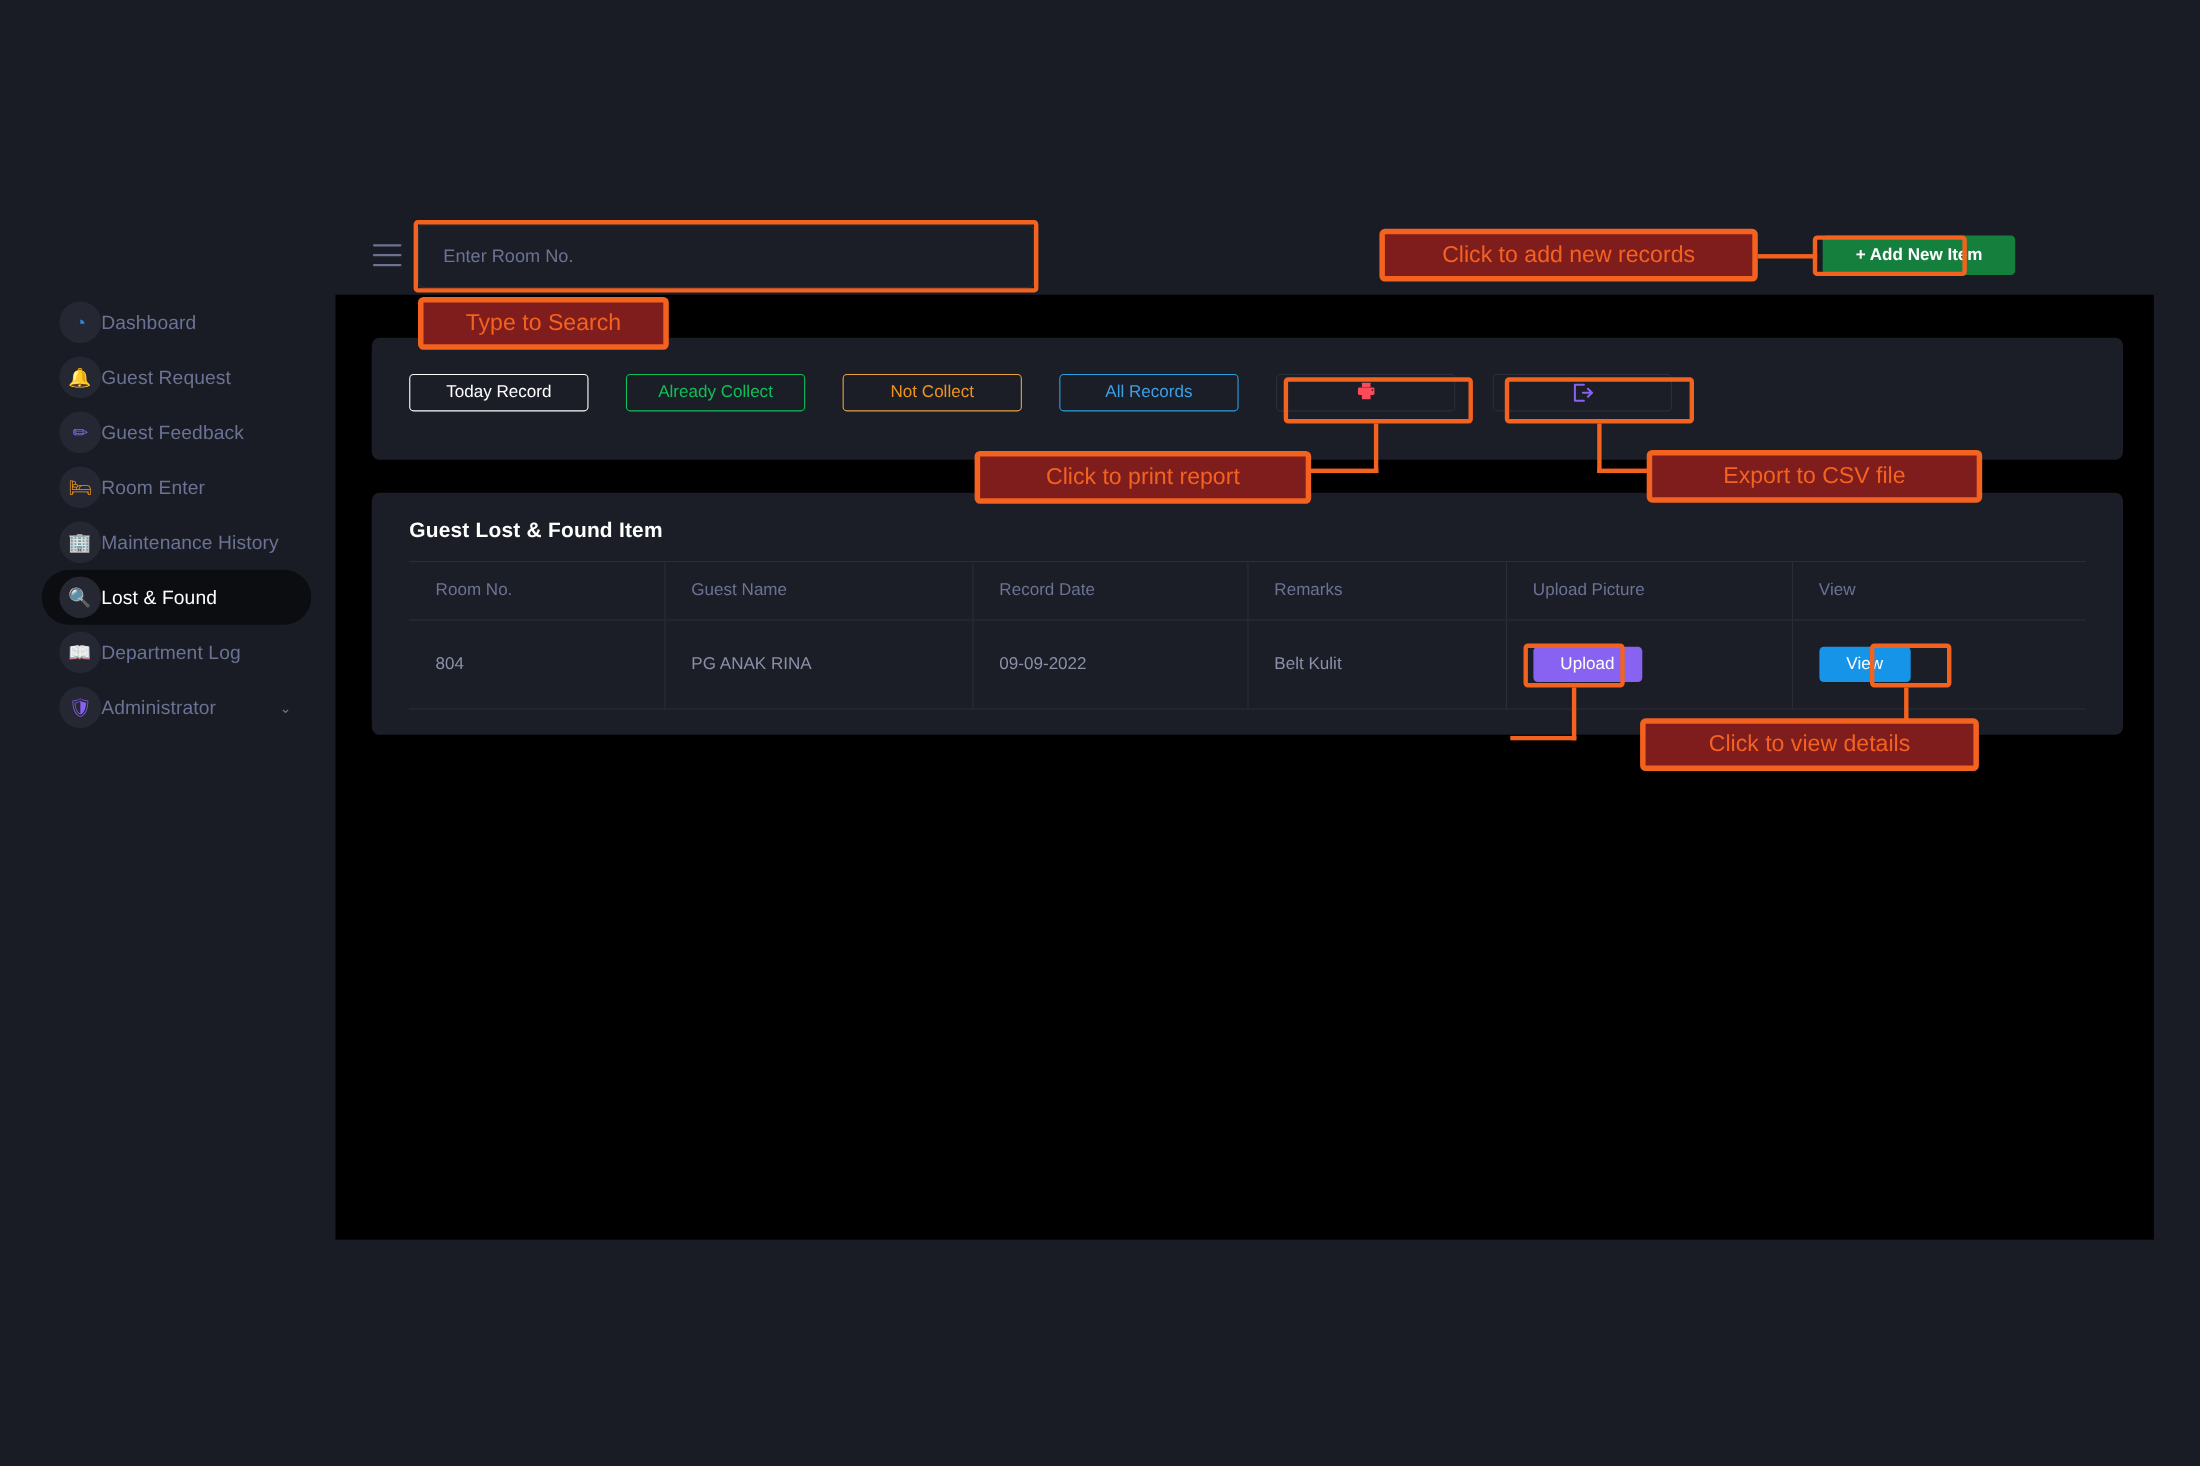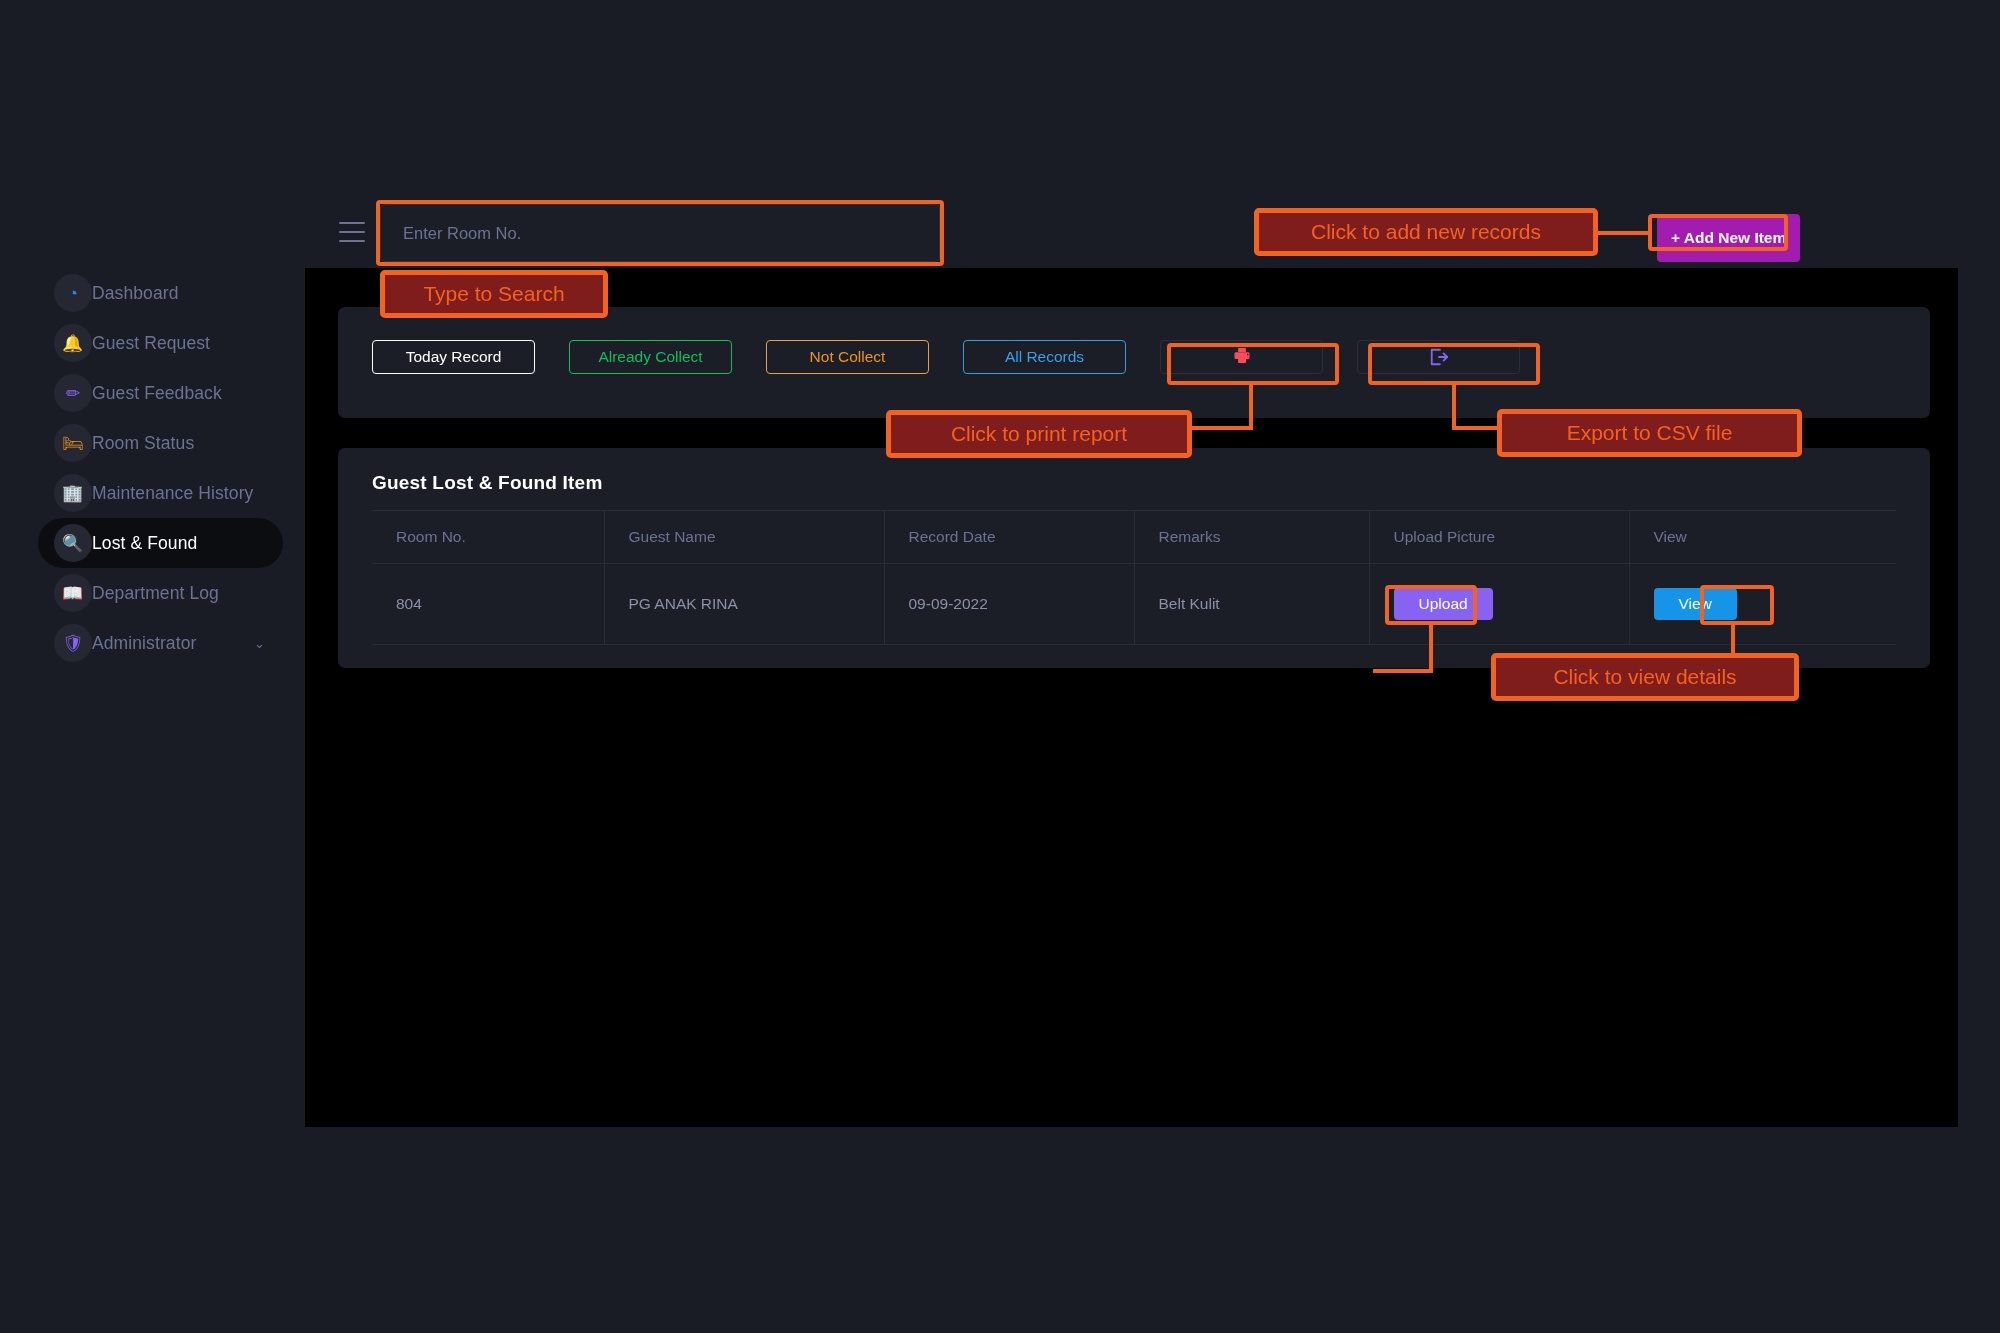--- a/index.html
+++ b/index.html
@@ -98,29 +98,29 @@
     font-size: 16.5px;
     font-family: "Liberation Sans", sans-serif;
     padding: 0 22px;
     outline: none;
   }
   .search-input::placeholder { color: #6c7293; }
 
   .add-btn {
     position: absolute;
     left: 1352px; top: 214px;
-    height: 48px;
-    background: #a21caf;
+    height: 36px;
+    background: #15803d;
     color: #ffffff;
     border: none;
     border-radius: 4px;
     font-size: 15.5px;
     font-weight: bold;
     font-family: "Liberation Sans", sans-serif;
-    padding: 0 14px;
+    padding: 0 30px;
     cursor: pointer;
     white-space: nowrap;
   }
 
   
   .content {
     position: absolute;
     left: 305px; top: 268px;
     width: 1653px; height: 859px;
     background: #000000;
@@ -273,21 +273,21 @@
         <span class="nav-label">Guest Request</span>
       </div>
 
       <div class="nav-item">
         <span class="nav-icon" style="color:#8862f0">✏</span>
         <span class="nav-label">Guest Feedback</span>
       </div>
 
       <div class="nav-item">
         <span class="nav-icon" style="color:#f0941f">🛏</span>
-        <span class="nav-label">Room Status</span>
+        <span class="nav-label">Room Enter</span>
       </div>
 
       <div class="nav-item">
         <span class="nav-icon" style="color:#fb4a59">🏢</span>
         <span class="nav-label">Maintenance History</span>
       </div>
 
       <div class="nav-item active">
         <span class="nav-icon" style="color:#2b9fe0">🔍</span>
         <span class="nav-label">Lost &amp; Found</span>

